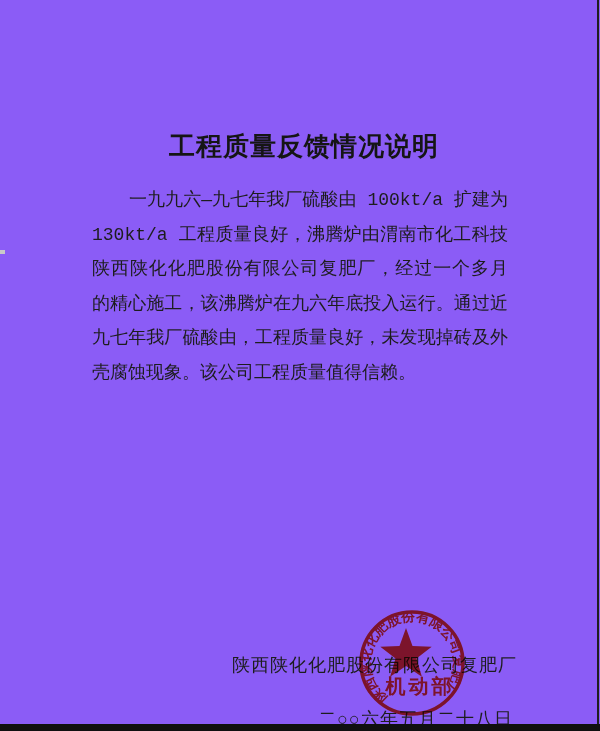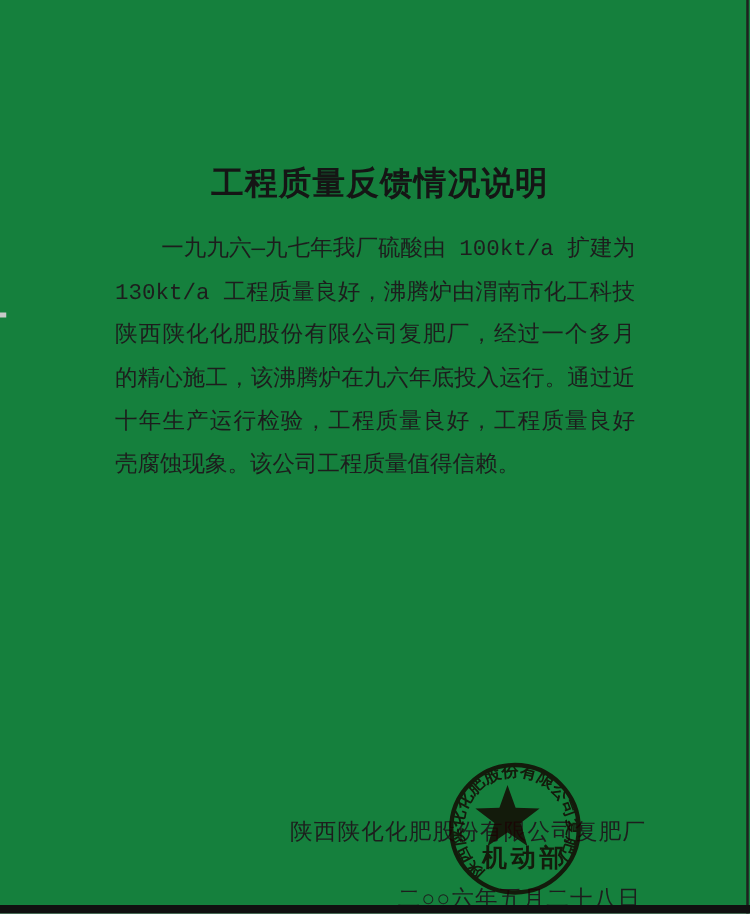--- a/index.html
+++ b/index.html
@@ -5,21 +5,21 @@
   html, body {
     margin: 0;
     padding: 0;
     background: #e9e9e9;
   }
   .scan-page {
     position: relative;
     width: 600px;
     height: 731px;
     margin: 0 auto;
-    background: #15803d;
+    background: #8b5cf6;
     overflow: hidden;
     font-family: "Liberation Serif", "DejaVu Serif", serif;
     color: #1d1d1d;
   }
   
   .edge-line-right {
     position: absolute;
     top: 0;
     right: 1px;
     width: 2px;
@@ -111,21 +111,21 @@
 
 <div class="scan-page">
 
   <h1 class="doc-title">工程质量反馈情况说明</h1>
 
   <div class="doc-body">
     <div class="body-line first">一九九六—九七年我厂硫酸由 100kt/a 扩建为</div>
     <div class="body-line">130kt/a 工程质量良好，沸腾炉由渭南市化工科技产业</div>
     <div class="body-line">陕西陕化化肥股份有限公司复肥厂，经过一个多月</div>
     <div class="body-line">的精心施工，该沸腾炉在九六年底投入运行。通过近</div>
-    <div class="body-line">十年生产运行检验，工程质量良好，工程质量良好</div>
+    <div class="body-line">九七年我厂硫酸由，工程质量良好，未发现掉砖及外</div>
     <div class="body-line last">壳腐蚀现象。该公司工程质量值得信赖。</div>
   </div>
 
   <div class="doc-signature">陕西陕化化肥股份有限公司复肥厂</div>
 
   <div class="doc-date">二○○六年五月二十八日</div>
 
   <svg class="stamp" viewBox="0 0 124 124">
 
     <circle cx="62" cy="62" r="51" fill="none" stroke="#e2231a" stroke-width="3.5"></circle>

